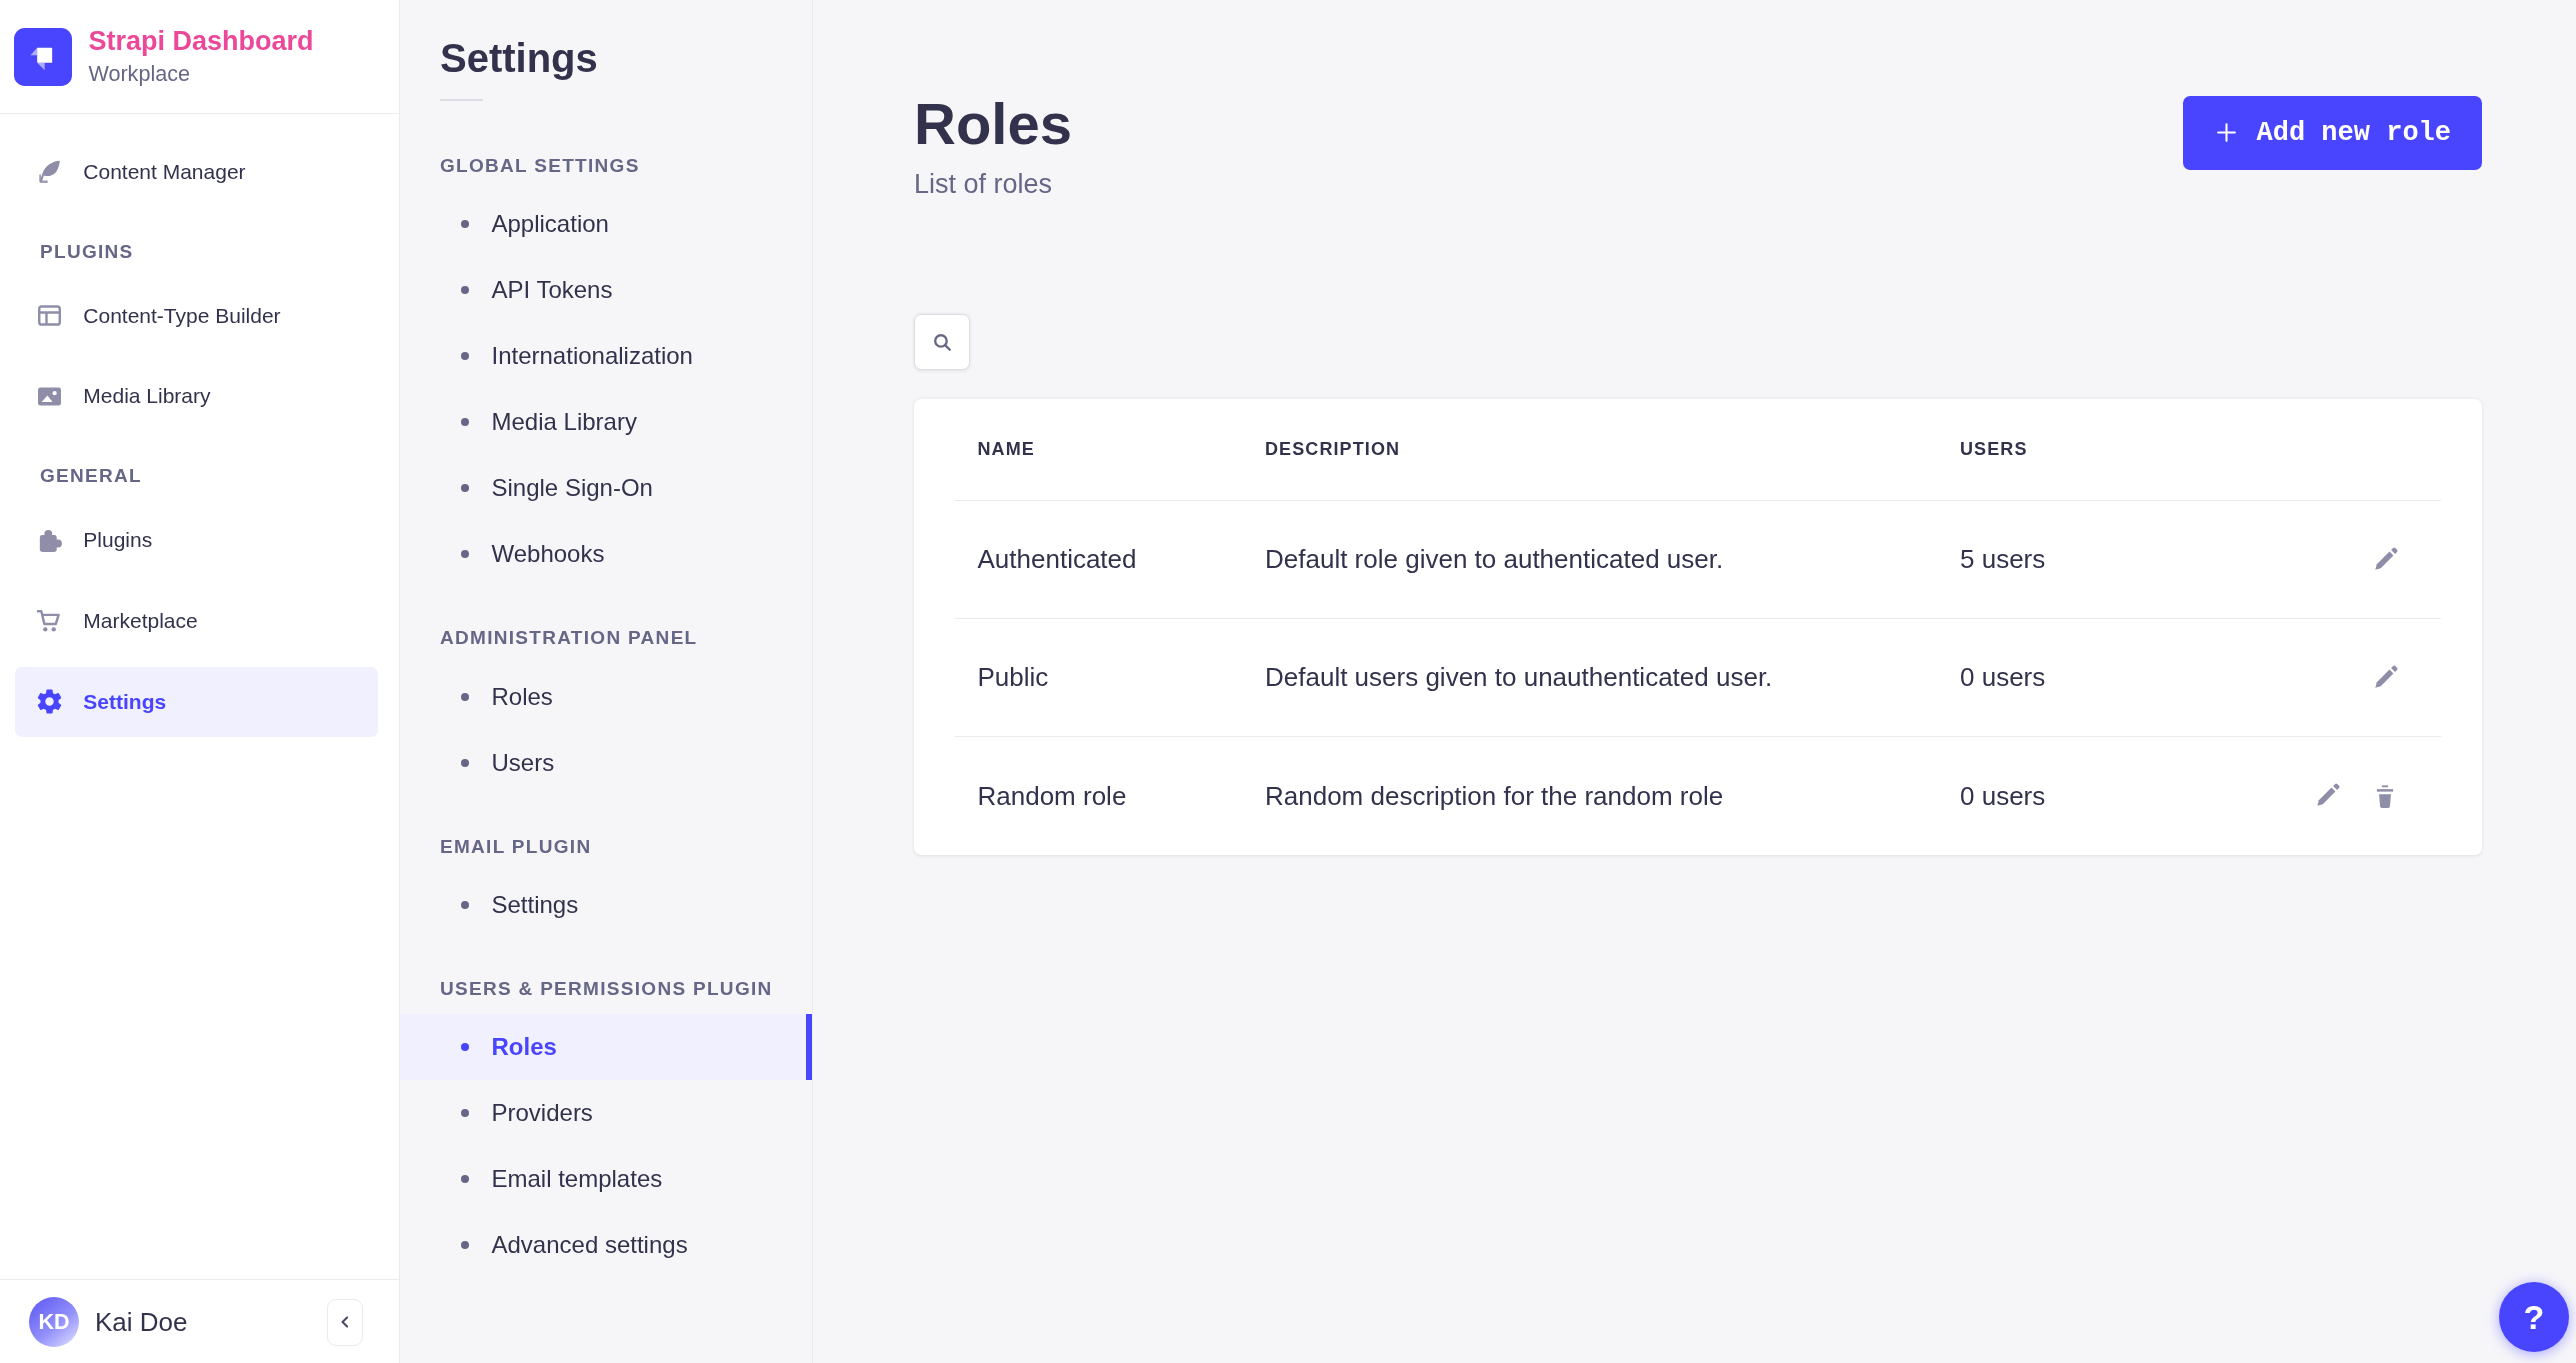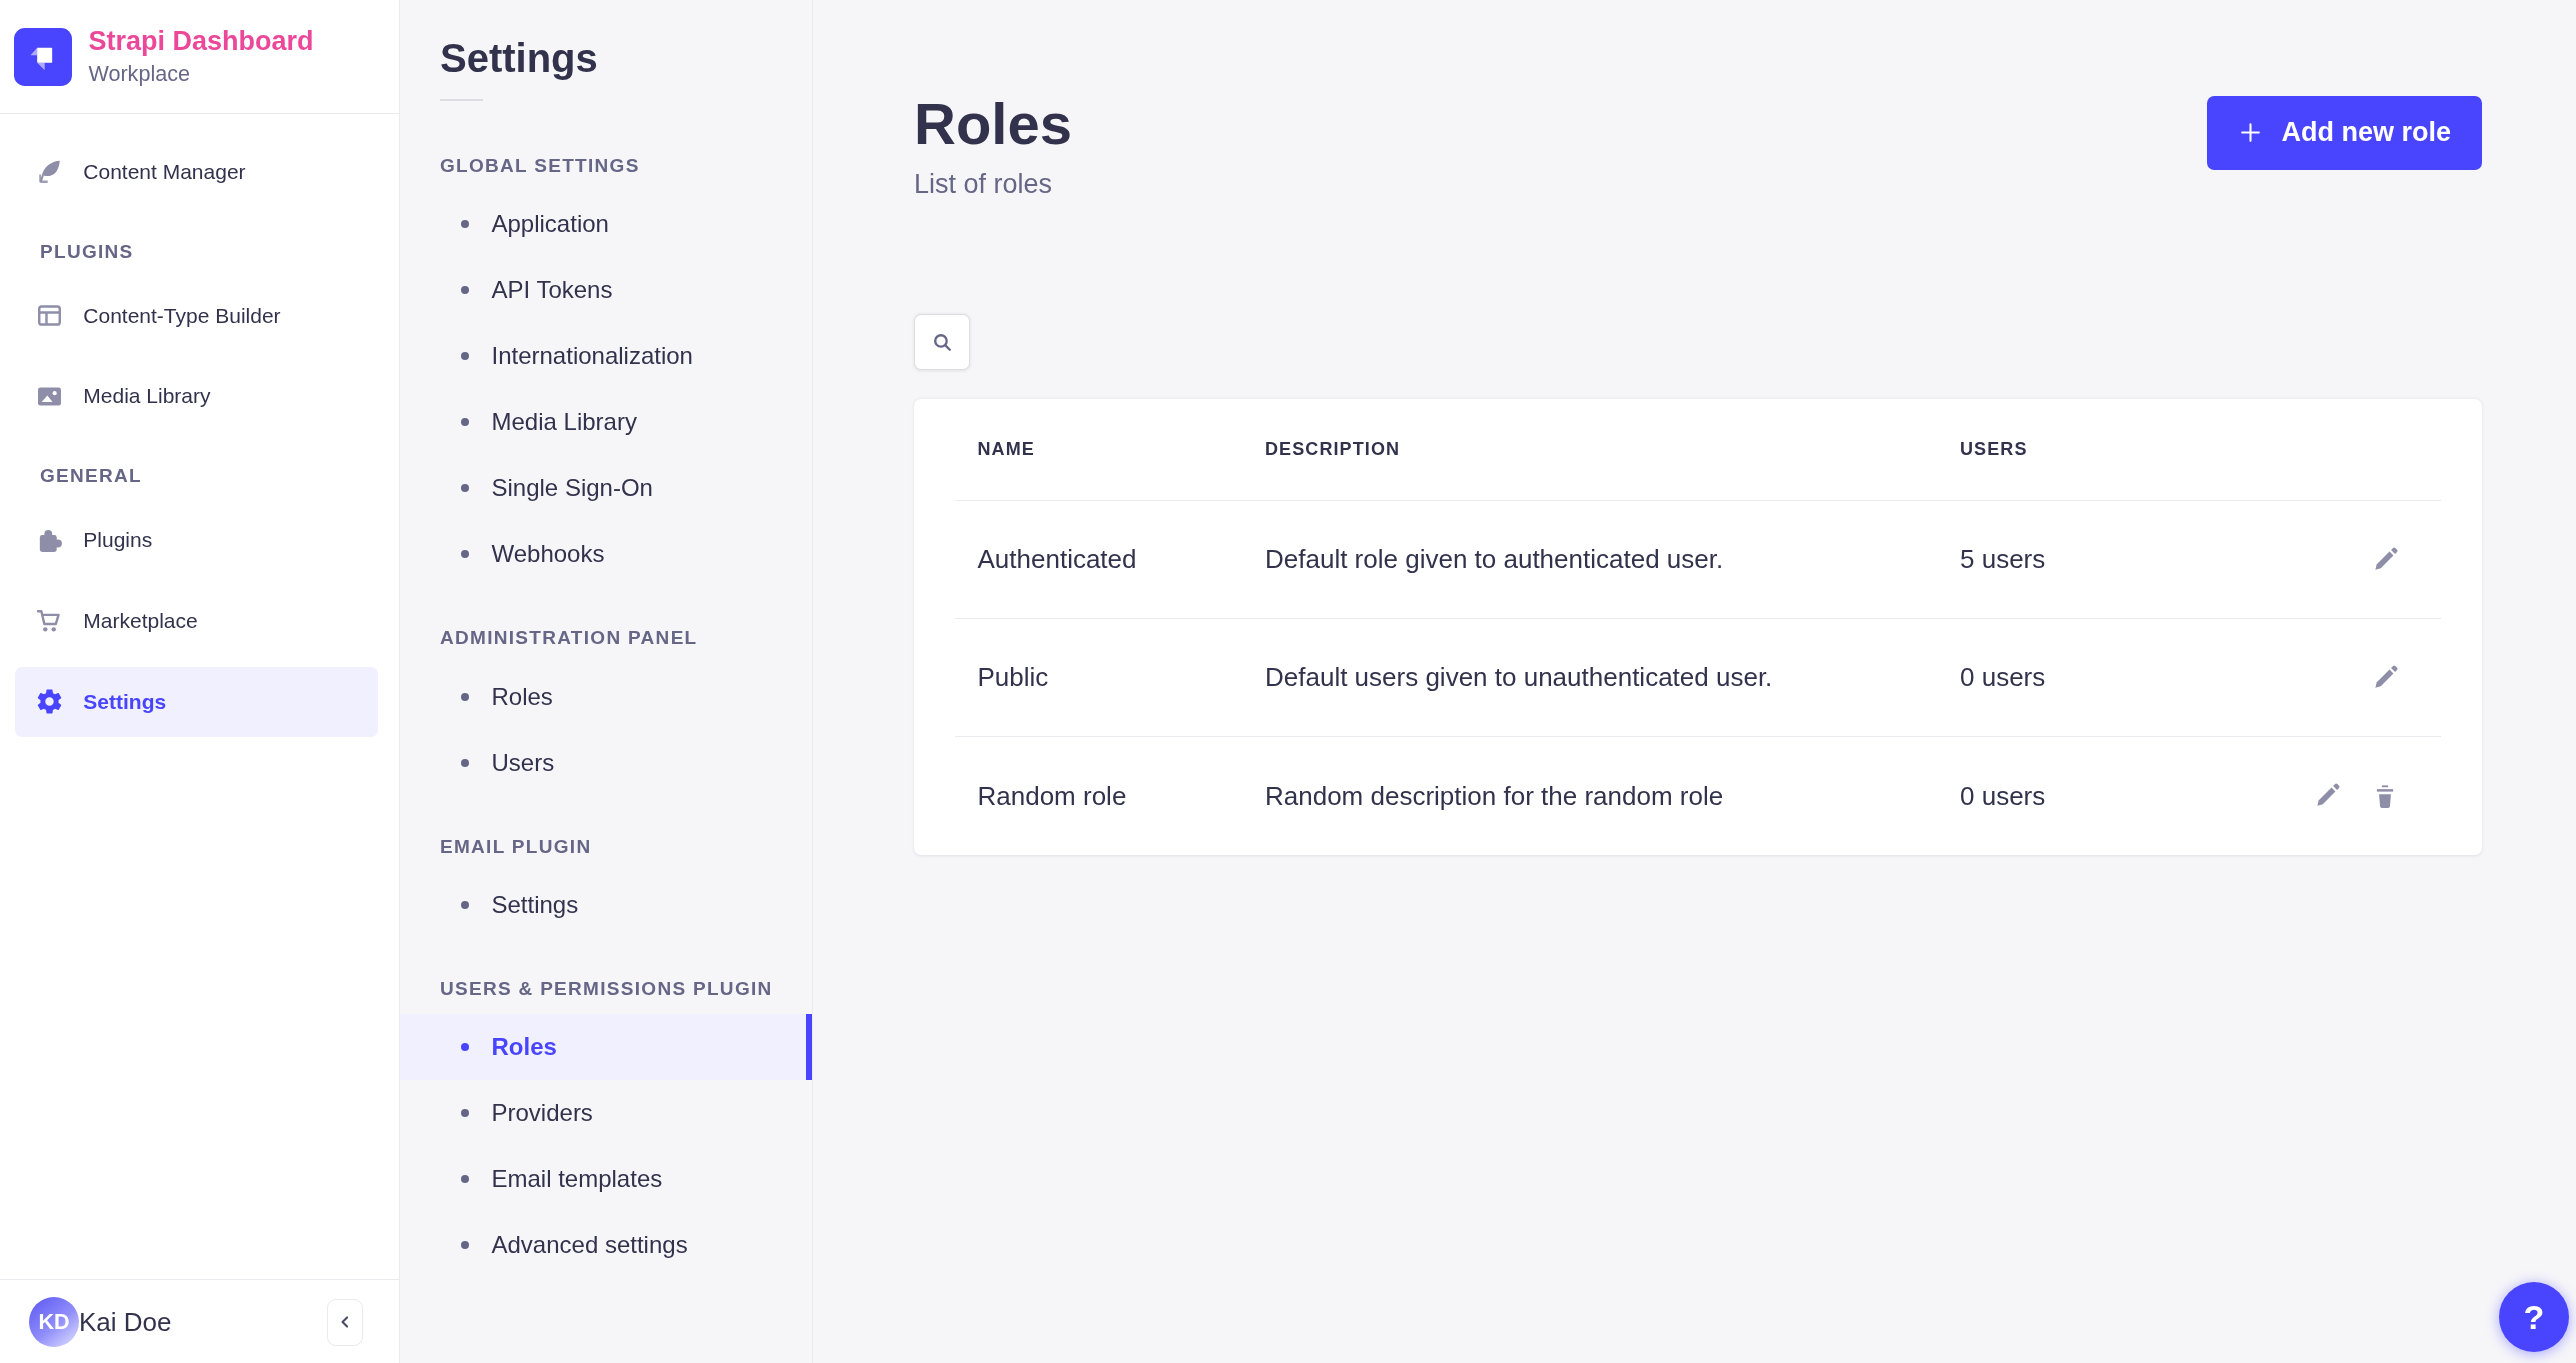--- a/index.html
+++ b/index.html
@@ -58,21 +58,21 @@
     display:flex; align-items:center; justify-content:space-between;
     padding:0 36px 0 29px;
   }
   .user-chip { display:flex; align-items:center; cursor:pointer; }
   .avatar {
     width:50px; height:50px; border-radius:50%;
     background:linear-gradient(140deg,#5a55f2 0%,#918ffb 55%,#e4e4ff 100%);
     color:#fff; font-size:21.6px; font-weight:700;
     display:flex; align-items:center; justify-content:center;
   }
-  .user-name { font-size:26px; color:#32324d; margin-left:0; }
+  .user-name { font-size:26px; color:#32324d; margin-left:16px; }
   .collapse-btn {
     width:36px; height:47px; border-radius:9px;
     border:0.9px solid #eaeaef; background:#fff; color:#4a4a6a;
     display:flex; align-items:center; justify-content:center;
     cursor:pointer;
   }
 
   
   .sub-sidebar {
     width:413px; flex-shrink:0;
@@ -115,21 +115,21 @@
     margin-top:94px;
     display:flex; align-items:flex-start; justify-content:space-between;
   }
   .page-title { font-size:58px; font-weight:700; color:#32324d; line-height:1.05; }
   .page-subtitle { font-size:27px; color:#666687; margin-top:14.4px; }
   .add-btn {
     display:flex; align-items:center; gap:18px;
     height:74px; padding:0 31px; margin-top:1.8px;
     background:#4945ff; color:#fff;
     border:none; border-radius:7.2px;
-    font-family:Liberation Sans, sans-serif; font-size:27px; font-weight:600;
+    font-family:Liberation Mono, monospace; font-size:27px; font-weight:600;
     cursor:pointer;
   }
   .search-btn {
     margin-top:114px;
     width:56px; height:56px;
     background:#fff; color:#666687;
     border:0.9px solid #dcdce4; border-radius:7.2px;
     display:flex; align-items:center; justify-content:center;
     box-shadow:0 0.9px 3.6px rgba(33,33,52,.1);
     cursor:pointer;

